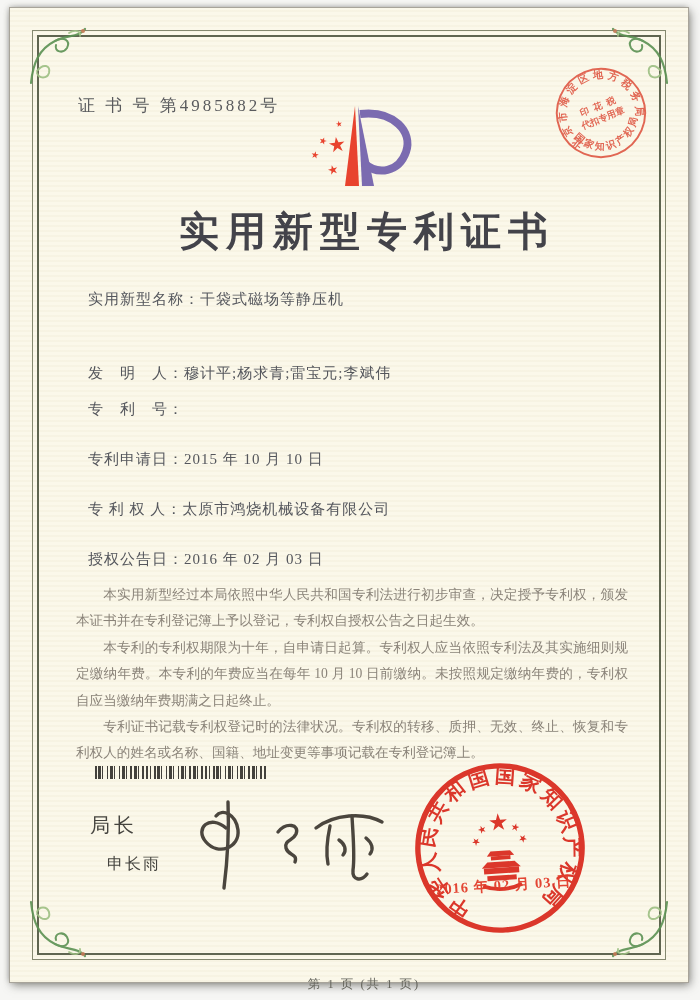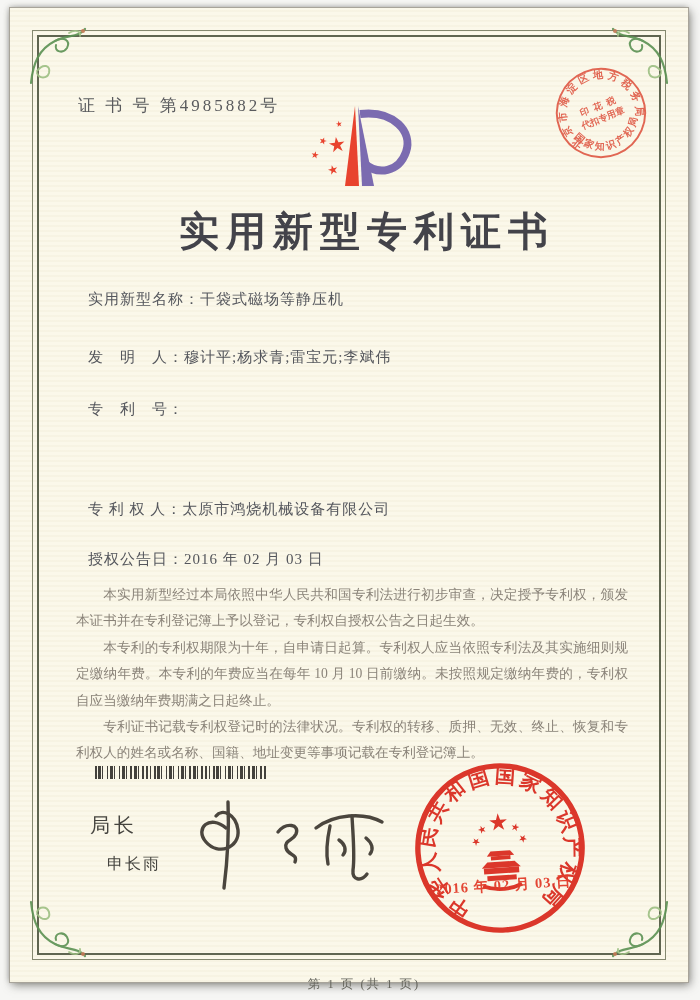--- a/index.html
+++ b/index.html
@@ -108,25 +108,28 @@
       <use href="#star" transform="translate(19,55) scale(0.38) rotate(10)"></use>
       <use href="#star" transform="translate(37,70) scale(0.5) rotate(-15)"></use>
     </g>
   </svg>
 
   <div class="abs title">实用新型专利证书</div>
 
   <div class="abs field" style="top:282px">
     <span class="lbl">实用新型名称：</span><span class="val">干袋式磁场等静压机</span>
   </div>
-  <div class="abs field" style="top:340px">
+  <div class="abs field" style="top:356px">
     <span class="lbl">发　明　人：</span><span class="val">穆计平;杨求青;雷宝元;李斌伟</span>
   </div>
   <div class="abs field" style="top:392px">
     <span class="lbl">专　利　号：</span>
+  </div>
+  <div class="abs field" style="top:442px">
+    <span class="lbl">专利申请日：</span><span class="val">2015 年 10 月 10 日</span>
   </div>
   <div class="abs field" style="top:492px">
     <span class="lbl">专 利 权 人：</span><span class="val">太原市鸿烧机械设备有限公司</span>
   </div>
   <div class="abs field" style="top:542px">
     <span class="lbl">授权公告日：</span><span class="val">2016 年 02 月 03 日</span>
   </div>
 
   <div class="abs bodytext">
     <p>本实用新型经过本局依照中华人民共和国专利法进行初步审查，决定授予专利权，颁发本证书并在专利登记簿上予以登记，专利权自授权公告之日起生效。</p>

